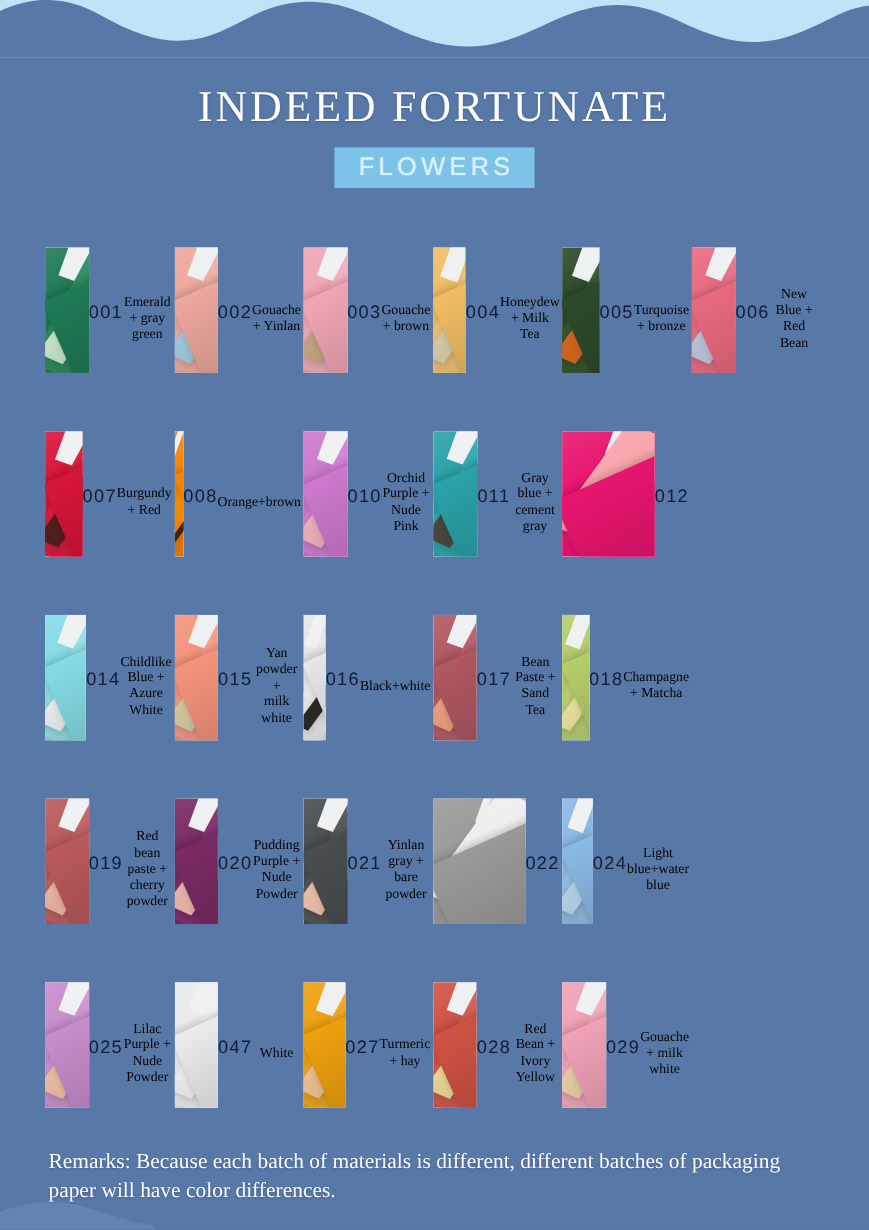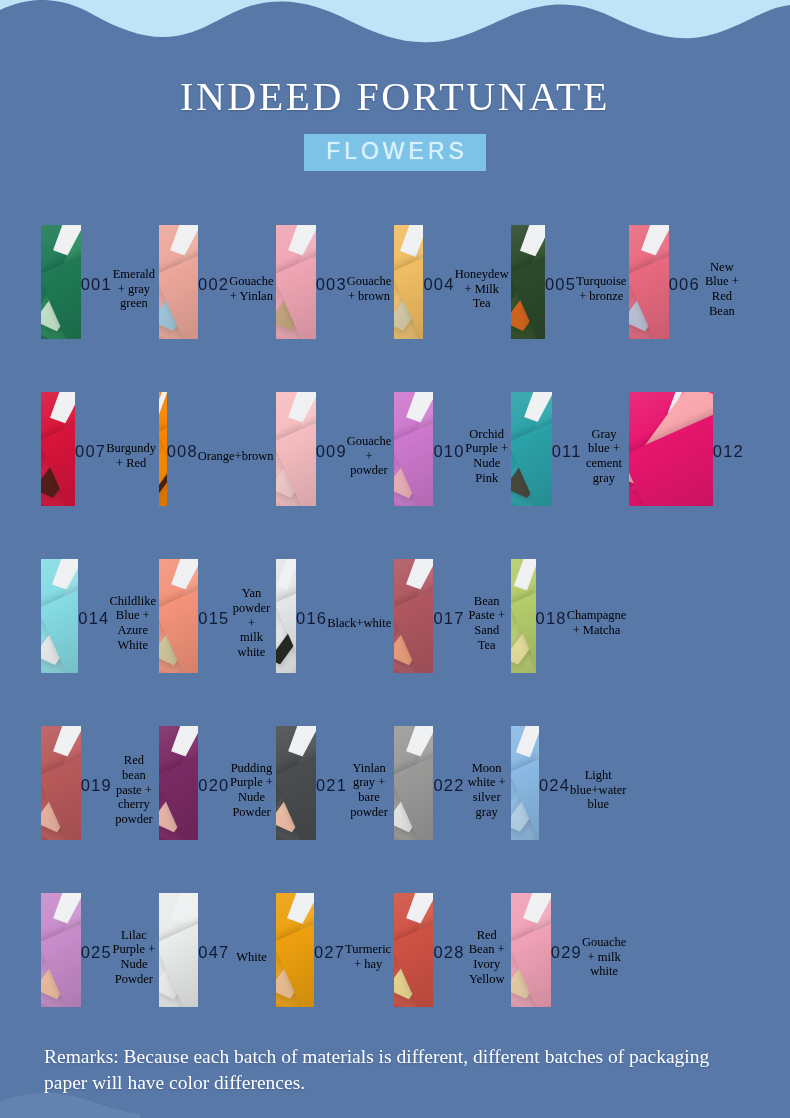--- a/index.html
+++ b/index.html
@@ -299,32 +299,20 @@
           <div class="sheet-back" style="background: rgb(255, 144, 0);"></div>
           <div class="sheet-fold" style="background: rgb(74, 35, 24);"></div>
           <div class="sheet-front" style="background: rgb(249, 132, 0);"></div>
           <div class="shade"></div>
         </div>
         <div class="code">008</div>
         <div class="name">Orange+brown</div>
       </div>
       <div class="cell">
         <div class="swatch">
-          <div class="bg" style="background: rgb(246, 189, 192);"></div>
-          <div class="corner-white" style="background: rgb(238, 240, 242);"></div>
-          <div class="sheet-back" style="background: rgb(248, 198, 200);"></div>
-          <div class="sheet-fold" style="background: rgb(249, 211, 210);"></div>
-          <div class="sheet-front" style="background: rgb(246, 189, 192);"></div>
-          <div class="shade"></div>
-        </div>
-        <div class="code">009</div>
-        <div class="name">Gouache + powder</div>
-      </div>
-      <div class="cell">
-        <div class="swatch">
           <div class="bg" style="background: rgb(205, 120, 205);"></div>
           <div class="corner-white" style="background: rgb(238, 240, 242);"></div>
           <div class="sheet-back" style="background: rgb(211, 132, 211);"></div>
           <div class="sheet-fold" style="background: rgb(244, 183, 193);"></div>
           <div class="sheet-front" style="background: rgb(205, 120, 205);"></div>
           <div class="shade"></div>
         </div>
         <div class="code">010</div>
         <div class="name">Orchid Purple +
 Nude Pink</div>
@@ -462,22 +450,20 @@
       <div class="cell">
         <div class="swatch">
           <div class="bg" style="background: rgb(154, 154, 153);"></div>
           <div class="corner-white" style="background: rgb(238, 240, 242);"></div>
           <div class="sheet-back" style="background: rgb(164, 164, 162);"></div>
           <div class="sheet-fold" style="background: rgb(238, 240, 239);"></div>
           <div class="sheet-front" style="background: rgb(154, 154, 153);"></div>
           <div class="shade"></div>
         </div>
         <div class="code">022</div>
-        <div class="name">Moon white +
-silver gray</div>
       </div>
       <div class="cell">
         <div class="swatch">
           <div class="bg" style="background: rgb(137, 185, 228);"></div>
           <div class="corner-white" style="background: rgb(238, 240, 242);"></div>
           <div class="sheet-back" style="background: rgb(149, 193, 231);"></div>
           <div class="sheet-fold" style="background: rgb(188, 220, 242);"></div>
           <div class="sheet-front" style="background: rgb(137, 185, 228);"></div>
           <div class="shade"></div>
         </div>

